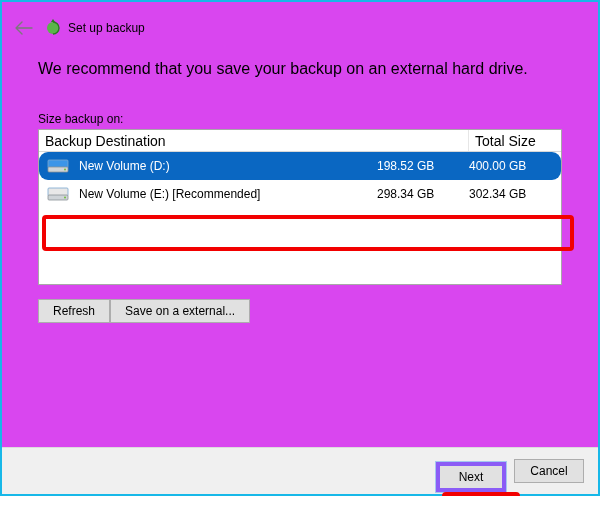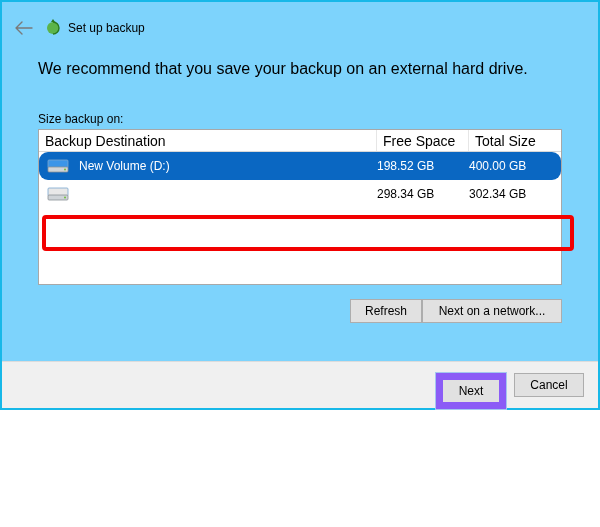--- a/index.html
+++ b/index.html
@@ -1,17 +1,17 @@
 <!DOCTYPE html>
 <html><head>
 <meta charset="utf-8">
 <style>
   * { box-sizing: border-box; }
   html, body { margin: 0; padding: 0; font-family: "Segoe UI", Arial, sans-serif; font-size: 12px; color: #000; background: #fff; }
-  .window { width: 600px; height: 410px; border: 2px solid #17b8e8; position: relative; background: #7dd3fc; }
+  .window { width: 600px; height: 496px; border: 2px solid #17b8e8; position: relative; background: #d946ef; }
   .header { display: flex; align-items: center; padding: 16px 12px 0 12px; }
   .back-arrow { width: 20px; height: 20px; margin-right: 10px; display: inline-flex; align-items: center; justify-content: center; color: #666; cursor: pointer; }
   .app-icon { width: 18px; height: 18px; margin-right: 6px; display: inline-flex; align-items: center; justify-content: center; }
   .header-title { font-size: 12px; color: #000; }
   .content { padding: 22px 36px 0 36px; }
   h1 { font-size: 15px; font-weight: 400; color: #003399; margin: 14px 0 14px 0; }
   .recommend { font-size: 16px; color: #000; margin-bottom: 34px; }
   .save-label { font-size: 12px; margin-bottom: 3px; }
   .list-frame { border: 1px solid #a8a8a8; height: 156px; overflow: hidden; background: #fff; }
   .list-header { display: flex; height: 22px; background: #fff; border-bottom: 1px solid #d8d8d8; }
@@ -22,26 +22,26 @@
   .list-body { }
   .row { display: flex; align-items: center; height: 28px; font-size: 12px; cursor: pointer; }
   .row.selected { background: #0a67c2; color: #fff; border-radius: 9px; }
   .row .cell-dest { flex: 1; display: flex; align-items: center; padding-left: 8px; }
   .row .cell-free { width: 92px; }
   .row .cell-size { width: 92px; }
   .drive-icon { width: 22px; height: 18px; margin-right: 10px; display: inline-flex; align-items: center; justify-content: center; }
   .highlight-red { position: absolute; border: 4px solid #f20000; border-radius: 4px; pointer-events: none; }
   .hl1 { left: 40px; top: 213px; width: 532px; height: 36px; }
   .hl2 { left: 440px; top: 490px; width: 78px; height: 35px; }
-  .actions-row { display: flex; justify-content: flex-end; margin-top: 14px; }
+  .actions-row { display: flex; justify-content: flex-start; margin-top: 14px; }
   .btn { font-size: 12px; padding: 4px 14px; background: #e1e1e1; border: 1px solid #adadad; cursor: pointer; min-width: 70px; text-align: center; color: #000; }
   .btn.wide { min-width: 140px; }
   .footer { position: absolute; left: 0; right: 0; bottom: 0; height: 47px; background: #f0f0f0; border-top: 1px solid #dcdcdc; display: flex; justify-content: flex-end; align-items: center; padding: 0 14px; gap: 8px; }
   .footer .btn { min-width: 70px; background: #e1e1e1; }
-  .footer .btn.primary { border: 7px solid #8b5cf6; outline: 1px solid #a5c8ef; margin-top: 12px; }
+  .footer .btn.primary { border: 4px solid #8b5cf6; outline: 1px solid #a5c8ef; margin-top: 12px; }
 </style>
 </head>
 <body>
 
 <div class="window">
 
   <div class="header">
     <span class="back-arrow">
       <svg width="18" height="14" viewBox="0 0 18 14">
           <path d="M7 1 L1 7 L7 13 M1 7 H17" stroke="#7a7a7a" stroke-width="1.4" fill="none" stroke-linecap="round" stroke-linejoin="round"></path>
@@ -58,21 +58,20 @@
   </div>
 
   <div class="content">
     <div class="recommend">We recommend that you save your backup on an external hard drive.</div>
 
     <div class="save-label">Size backup on:</div>
 
     <div class="list-frame">
       <div class="list-header">
         <div class="col col-dest">Backup Destination</div>
-        <div class="col col-free">Free Space</div>
         <div class="col col-size">Total Size</div>
       </div>
       <div class="list-body" id="list-body">
           <div class="row selected">
             <div class="cell-dest">
               <span class="drive-icon">
                 <svg width="22" height="16" viewBox="0 0 22 16">
                   <rect x="1" y="2" width="20" height="8" rx="1" fill="#3b95e8" stroke="#7aa6cf" stroke-width="0.8"></rect>
                   <rect x="1" y="9" width="20" height="5" rx="1" fill="#cfd4d8" stroke="#8b9298" stroke-width="0.8"></rect>
                   <circle cx="18" cy="11.5" r="1" fill="#6fbf3b"></circle>
@@ -85,30 +84,31 @@
           </div>
           <div class="row">
             <div class="cell-dest">
               <span class="drive-icon">
                 <svg width="22" height="16" viewBox="0 0 22 16">
                   <rect x="1" y="2" width="20" height="8" rx="1" fill="#e8e8e8" stroke="#7aa6cf" stroke-width="0.8"></rect>
                   <rect x="1" y="9" width="20" height="5" rx="1" fill="#cfd4d8" stroke="#8b9298" stroke-width="0.8"></rect>
                   <circle cx="18" cy="11.5" r="1" fill="#6fbf3b"></circle>
                 </svg>
               </span>
+              <span>New Volume (E:) [Recommended]</span>
             </div>
             <div class="cell-free">298.34 GB</div>
             <div class="cell-size">302.34 GB</div>
           </div>
         </div>
     </div>
 
     <div class="actions-row">
       <button class="btn">Refresh</button>
-      <button class="btn wide">Next on a network...</button>
+      <button class="btn wide">Save on a external...</button>
     </div>
   </div>
 
   <div class="footer">
     <button class="btn primary">Next</button>
     <button class="btn">Cancel</button>
   </div>
 
   <div class="highlight-red hl1"></div>
   <div class="highlight-red hl2"></div>

